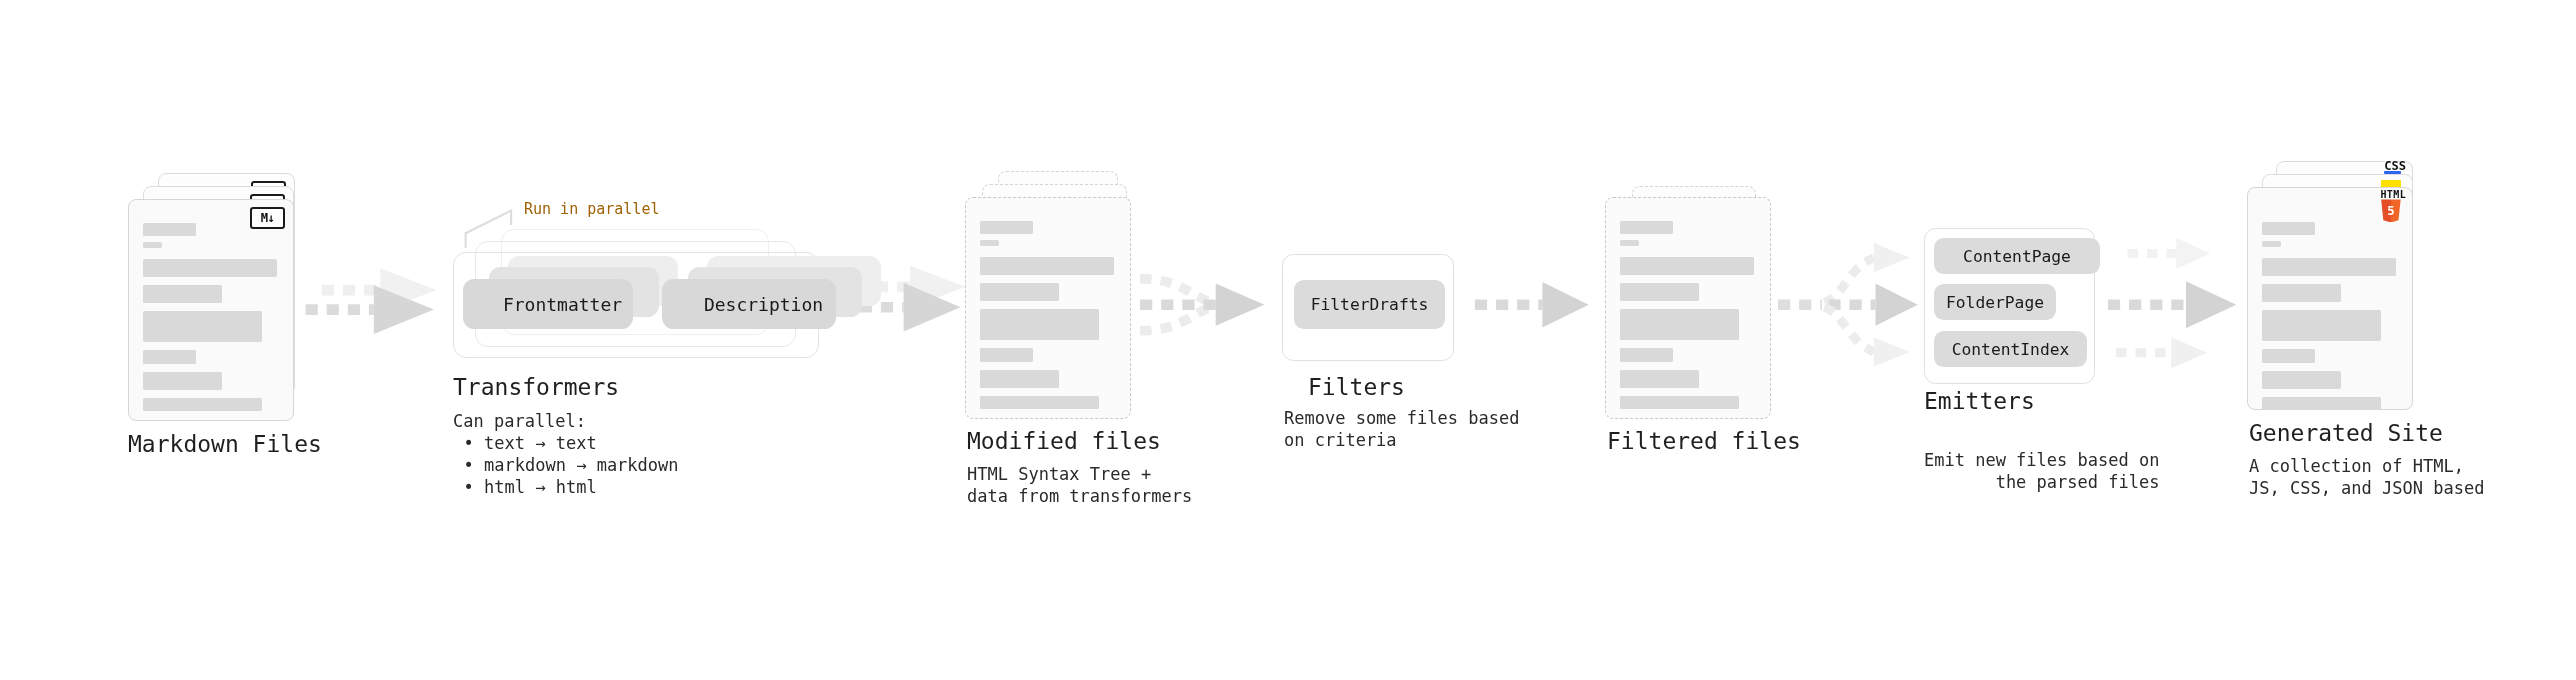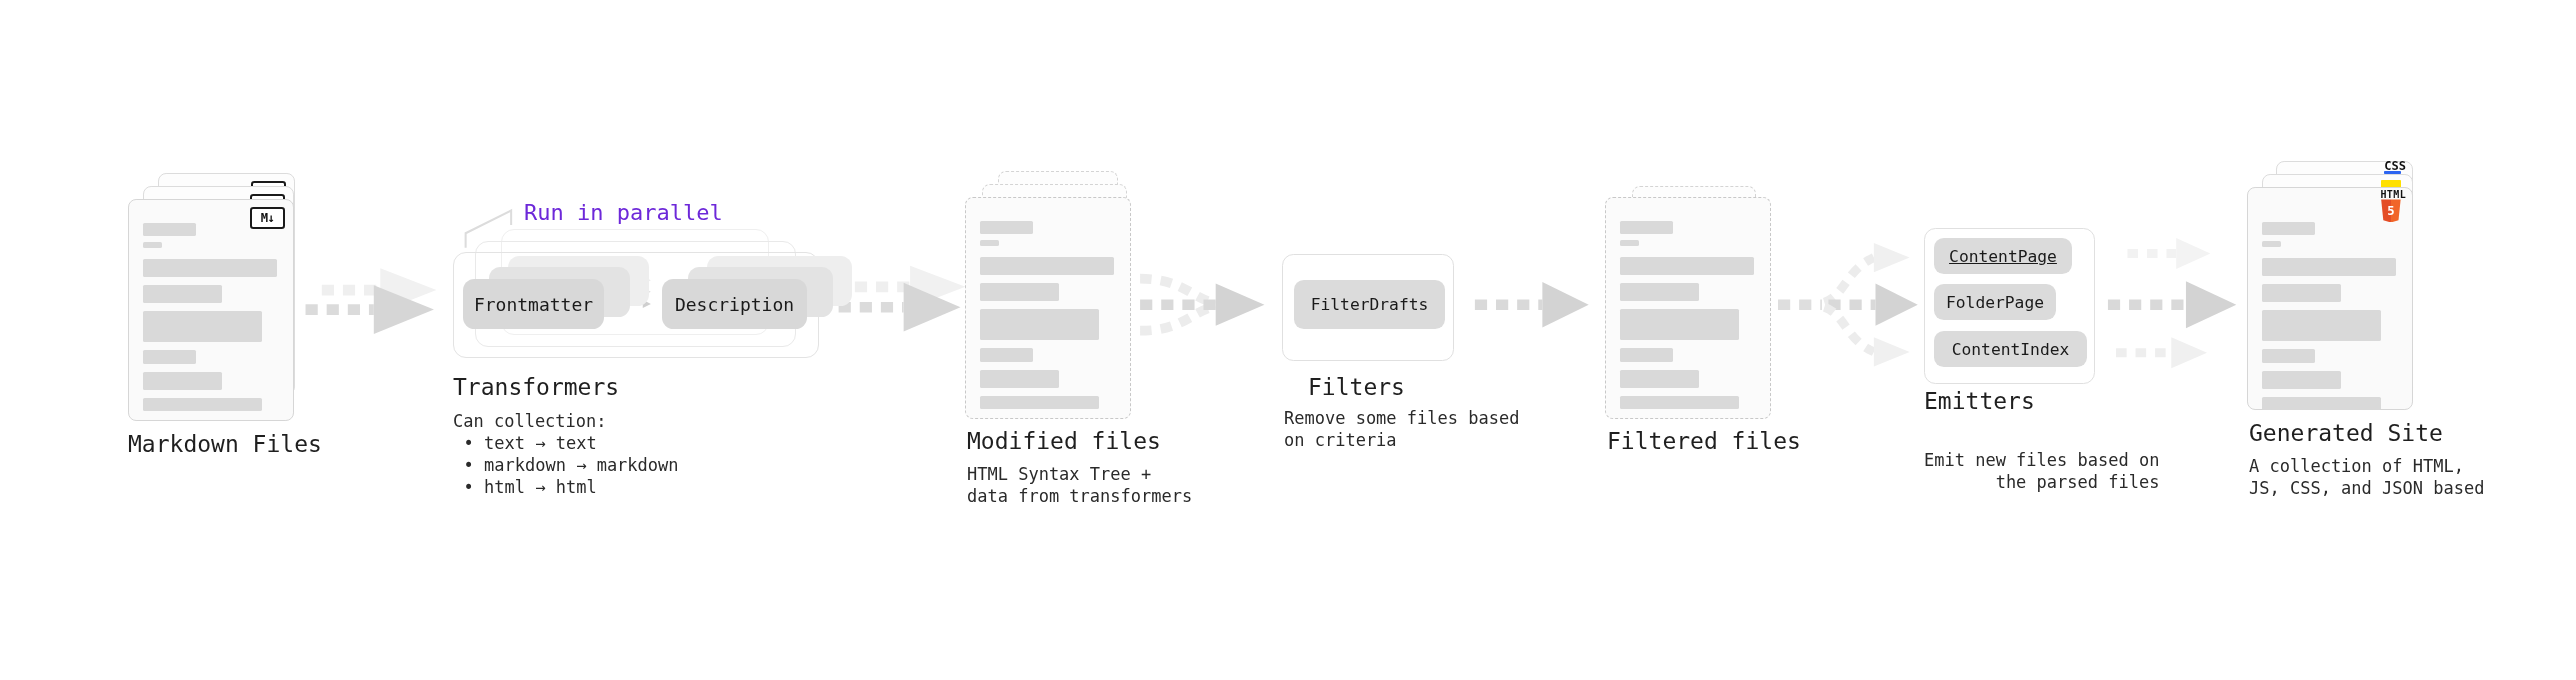--- a/index.html
+++ b/index.html
@@ -44,33 +44,33 @@
     clip-path:polygon(0 0,100% 0,89% 91%,50% 100%,11% 91%);
     display:flex;align-items:center;justify-content:center;
     color:#fff;font-weight:bold;font-size:12.2px;
   }
   
   .t-box{position:absolute;border-radius:13px;border:1.6px solid #e3e3e3;box-sizing:border-box;background:transparent;}
   .t-box.g1{border-color:#e9e9e9;}
   .t-box.g2{border-color:#efefef;}
   .pill{
     position:absolute;border-radius:11.4px;background:#d8d8d8;display:flex;align-items:center;
-    justify-content:center;font-size:18px;color:#1a1a1a;
+    justify-content:center;font-size:18px;color:#1a1a1a;padding-left:29px;
   }
   .pill.ghost1{background:#e3e3e3;}
   .pill.ghost2{background:#eeeeee;}
   .outline-box{position:absolute;border:1.6px solid #e0e0e0;border-radius:11.4px;background:#ffffff;box-sizing:border-box;}
   .small-pill{
     position:absolute;border-radius:9.8px;background:#dbdbdb;display:flex;align-items:center;
     justify-content:center;font-size:16.3px;color:#1a1a1a;
   }
   
   .stage-label{position:absolute;font-size:23px;color:#1f1f1f;white-space:nowrap;}
   .stage-desc{position:absolute;font-size:17px;line-height:22px;color:#2a2a2a;white-space:nowrap;}
-  .note-label{position:absolute;font-size:22px;color:#6d28d9;white-space:nowrap;}
+  .note-label{position:absolute;font-size:15px;color:#a16207;white-space:nowrap;}
   svg.layer{position:absolute;left:0;top:0;pointer-events:none;}
 </style>
 </head>
 <body>
 
 <div id="canvas">
 
   <svg class="layer" width="2576" height="681" viewBox="0 0 3170 838">
 
     <g>
@@ -163,21 +163,21 @@
     <div class="pill ghost2" style="left:508px;top:256px;width:141px;height:50px;"></div>
     <div class="pill ghost1" style="left:489px;top:267px;width:141px;height:50px;"></div>
     <div class="pill" style="left:463px;top:279px;width:141px;height:50px;">Frontmatter</div>
 
     <div class="pill ghost2" style="left:707px;top:256px;width:145px;height:50px;"></div>
     <div class="pill ghost1" style="left:688px;top:267px;width:145px;height:50px;"></div>
     <div class="pill" style="left:662px;top:279px;width:145px;height:50px;">Description</div>
 
     <div class="stage-label" style="left:453px;top:374px;">Transformers</div>
     <div class="stage-desc" style="left:453px;top:410px;">
-      <div>Can collection:</div>
+      <div>Can parallel:</div>
       <div style="padding-left:10.6px;">• text → text</div>
       <div style="padding-left:10.6px;">• markdown → markdown</div>
       <div style="padding-left:10.6px;">• html → html</div>
     </div>
   </div>
 
   <div>
     <div class="doc-card dashed back" style="left:998px;top:171px;width:120px;"></div>
     <div class="doc-card dashed back" style="left:982px;top:184px;width:145px;"></div>
     <div class="doc-card dashed" style="left:965px;top:197px;">
@@ -221,21 +221,21 @@
           <div class="bar b6"></div>
           <div class="bar b7"></div>
           <div class="bar b8"></div>
       </div>
     </div>
     <div class="stage-label" style="left:1607px;top:428px;">Filtered files</div>
   </div>
 
   <div>
     <div class="outline-box" style="left:1924px;top:228px;width:171px;height:156px;"></div>
-    <div class="small-pill" style="left:1934px;top:238px;width:138px;height:36px;text-decoration:underline;">ContentPage</div>
+    <div class="small-pill" style="left:1934px;top:238px;width:166px;height:36px;">ContentPage</div>
     <div class="small-pill" style="left:1934px;top:284px;width:122px;height:36px;">FolderPage</div>
     <div class="small-pill" style="left:1934px;top:331px;width:153px;height:36px;">ContentIndex</div>
     <div class="stage-label" style="left:1924px;top:388px;">Emitters</div>
     <div class="stage-desc" style="left:1924px;top:449px;text-align:right;">
       <div>Emit new files based on</div>
       <div>the parsed files</div>
     </div>
   </div>
 
   <div>

